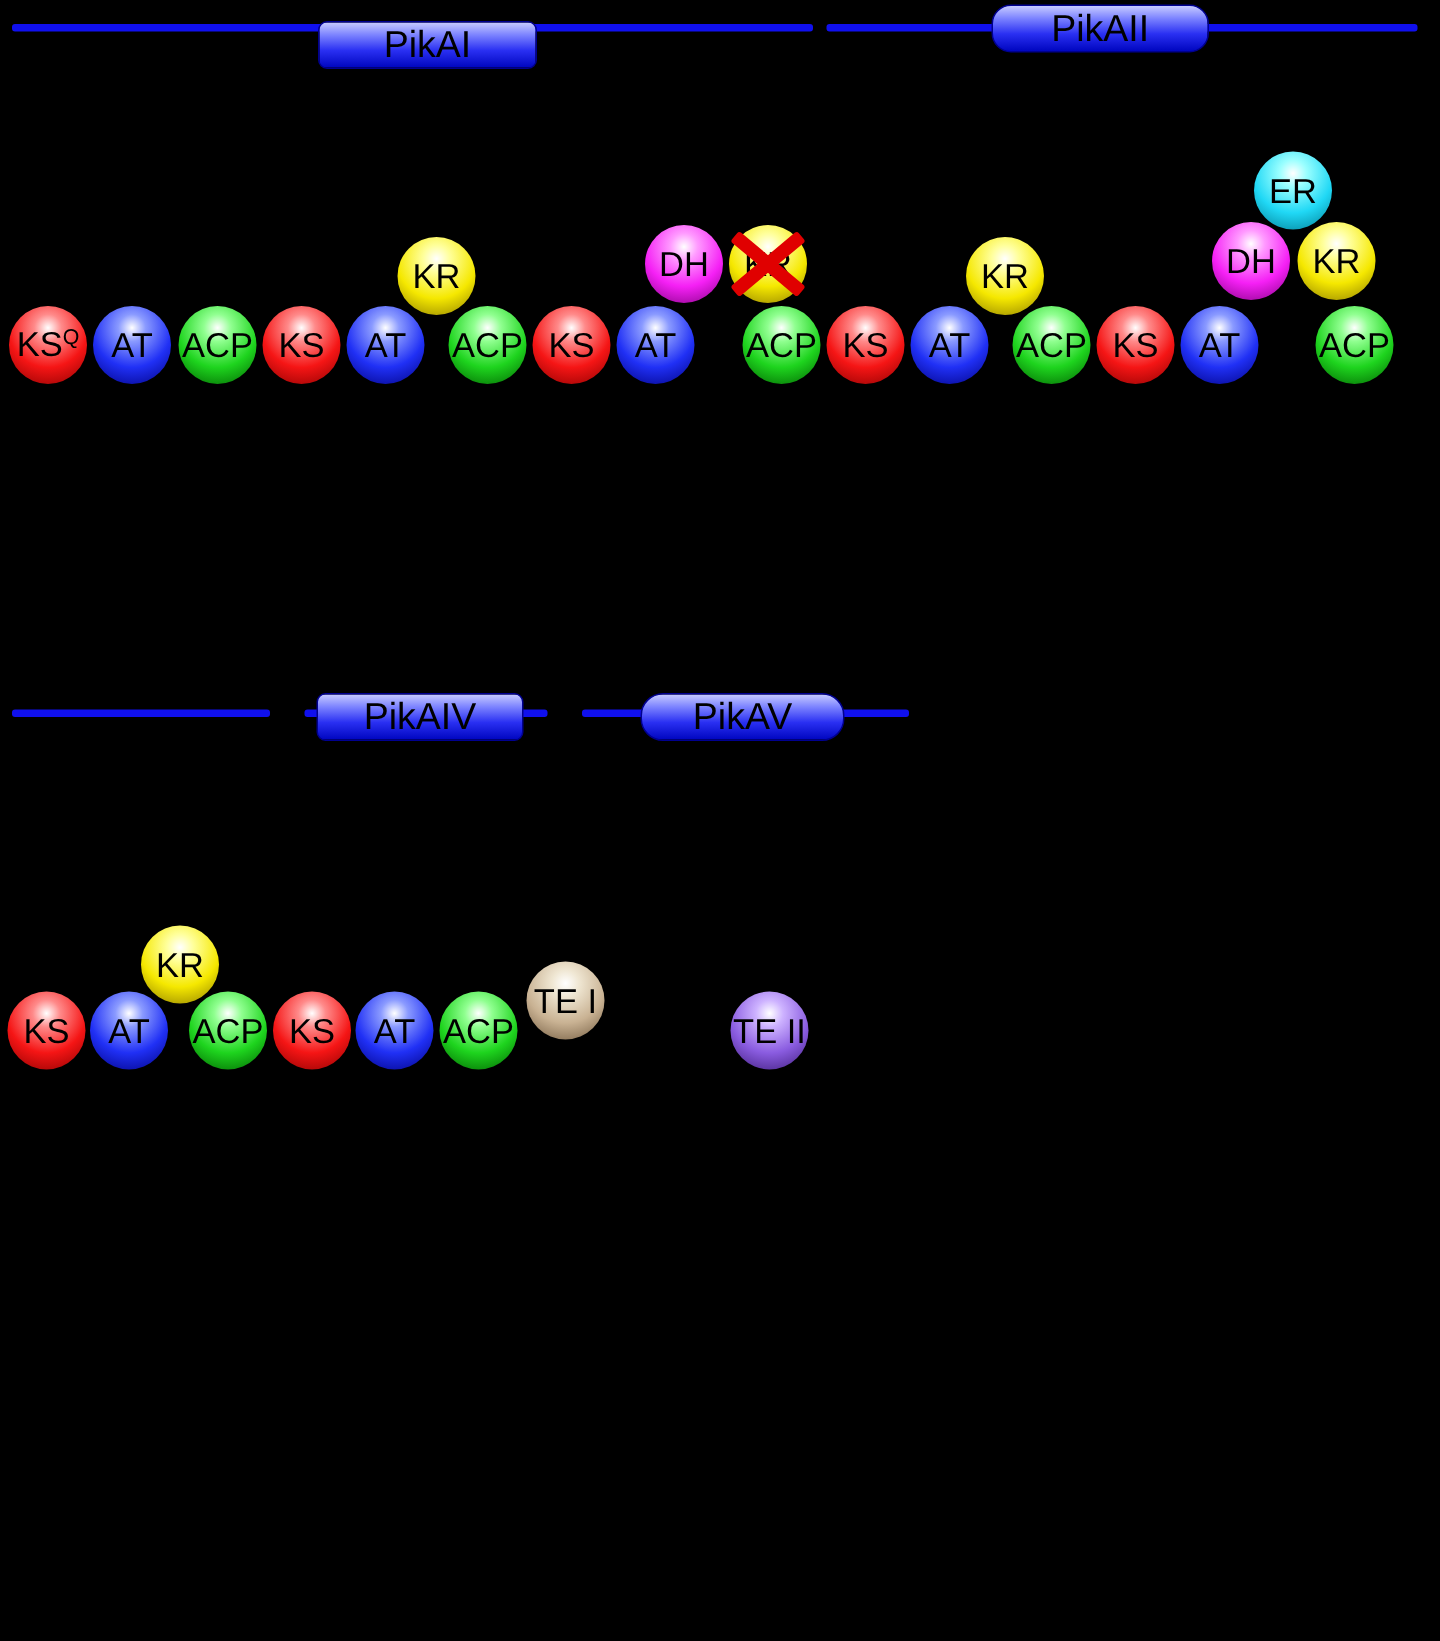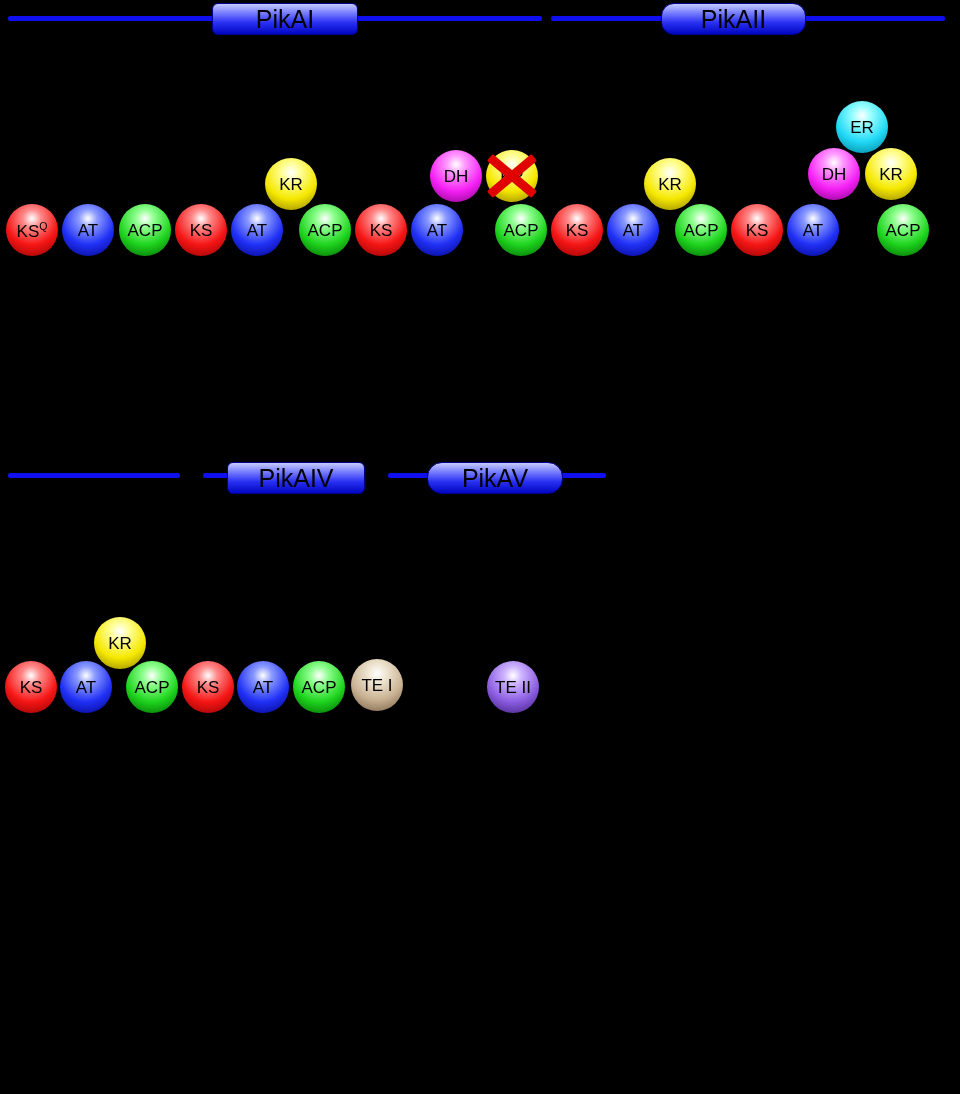--- a/index.html
+++ b/index.html
@@ -24,21 +24,21 @@
     font-size: 25px;
   }
   .gene-box span { line-height: 1; }
   .domain {
     position: absolute;
     border-radius: 50%;
     display: flex;
     align-items: center;
     justify-content: center;
     color: #000;
-    font-size: 17px;
+    font-size: 23px;
   }
   .domain .lbl { line-height: 1; white-space: nowrap; }
   .domain sup { font-size: 0.62em; vertical-align: super; }
   .cross { position: absolute; left: 0; top: 0; width: 100%; height: 100%; }
   .cross::before, .cross::after {
     content: "";
     position: absolute;
     left: -3px;
     top: 50%;
     width: 58px;
@@ -51,27 +51,27 @@
 </style>
 </head>
 <body>
 
 <div class="stage" style="background: rgb(0, 0, 0); width: 960px; height: 1094px;">
     <div class="gene-line" style="left: 8px; top: 16px; width: 534px; height: 5px; background: rgb(16, 16, 238);"></div>
     <div class="gene-line" style="left: 551px; top: 16px; width: 394px; height: 5px; background: rgb(16, 16, 238);"></div>
     <div class="gene-line" style="left: 8px; top: 473px; width: 172px; height: 5px; background: rgb(16, 16, 238);"></div>
     <div class="gene-line" style="left: 203px; top: 473px; width: 162px; height: 5px; background: rgb(16, 16, 238);"></div>
     <div class="gene-line" style="left: 388px; top: 473px; width: 218px; height: 5px; background: rgb(16, 16, 238);"></div>
-    <div class="gene-box" style="left: 212px; top: 3px; width: 144px; height: 30px;">
+    <div class="gene-box" style="left: 212px; top: 14px; width: 144px; height: 30px;">
       <span>PikAI</span>
     </div>
     <div class="gene-box" style="left: 661px; top: 3px; width: 143px; height: 30px; border-radius: 13px;">
       <span>PikAII</span>
     </div>
-    <div class="gene-box" style="left: 211px; top: 462px; width: 136px; height: 30px; margin-left: 16px;">
+    <div class="gene-box" style="left: 211px; top: 462px; width: 136px; height: 30px;">
       <span>PikAIV</span>
     </div>
     <div class="gene-box" style="left: 427px; top: 462px; width: 134px; height: 30px; border-radius: 15px;">
       <span>PikAV</span>
     </div>
     <div class="domain" style="left: 6px; top: 204px; width: 52px; height: 52px; background: radial-gradient(circle at 50% 28%, rgb(255, 255, 255) 0%, rgb(255, 138, 138) 20%, rgb(245, 21, 21) 58%, rgb(138, 0, 0) 100%);">
       <span class="lbl">KS<sup>Q</sup></span>
     </div>
     <div class="domain" style="left: 62px; top: 204px; width: 52px; height: 52px; background: radial-gradient(circle at 50% 28%, rgb(255, 255, 255) 0%, rgb(138, 154, 255) 20%, rgb(32, 48, 245) 58%, rgb(0, 0, 128) 100%);">
       <span class="lbl">AT</span>
@@ -151,19 +151,19 @@
     </div>
     <div class="domain" style="left: 182px; top: 661px; width: 52px; height: 52px; background: radial-gradient(circle at 50% 28%, rgb(255, 255, 255) 0%, rgb(255, 138, 138) 20%, rgb(245, 21, 21) 58%, rgb(138, 0, 0) 100%);">
       <span class="lbl">KS</span>
     </div>
     <div class="domain" style="left: 237px; top: 661px; width: 52px; height: 52px; background: radial-gradient(circle at 50% 28%, rgb(255, 255, 255) 0%, rgb(138, 154, 255) 20%, rgb(32, 48, 245) 58%, rgb(0, 0, 128) 100%);">
       <span class="lbl">AT</span>
     </div>
     <div class="domain" style="left: 293px; top: 661px; width: 52px; height: 52px; background: radial-gradient(circle at 50% 28%, rgb(255, 255, 255) 0%, rgb(144, 255, 144) 20%, rgb(30, 212, 30) 58%, rgb(0, 96, 0) 100%);">
       <span class="lbl">ACP</span>
     </div>
-    <div class="domain" style="left: 351px; top: 659px; width: 52px; height: 52px; background: radial-gradient(circle at 50% 28%, rgb(255, 255, 255) 0%, rgb(239, 230, 210) 20%, rgb(201, 178, 147) 58%, rgb(110, 87, 60) 100%);">
+    <div class="domain" style="left: 351px; top: 641px; width: 52px; height: 52px; background: radial-gradient(circle at 50% 28%, rgb(255, 255, 255) 0%, rgb(239, 230, 210) 20%, rgb(201, 178, 147) 58%, rgb(110, 87, 60) 100%);">
       <span class="lbl">TE I</span>
     </div>
     <div class="domain" style="left: 487px; top: 661px; width: 52px; height: 52px; background: radial-gradient(circle at 50% 28%, rgb(255, 255, 255) 0%, rgb(205, 178, 255) 20%, rgb(138, 92, 224) 58%, rgb(60, 26, 120) 100%); justify-content: center;">
       <span class="lbl">TE II</span>
     </div>
   </div>
 
 </body></html>

